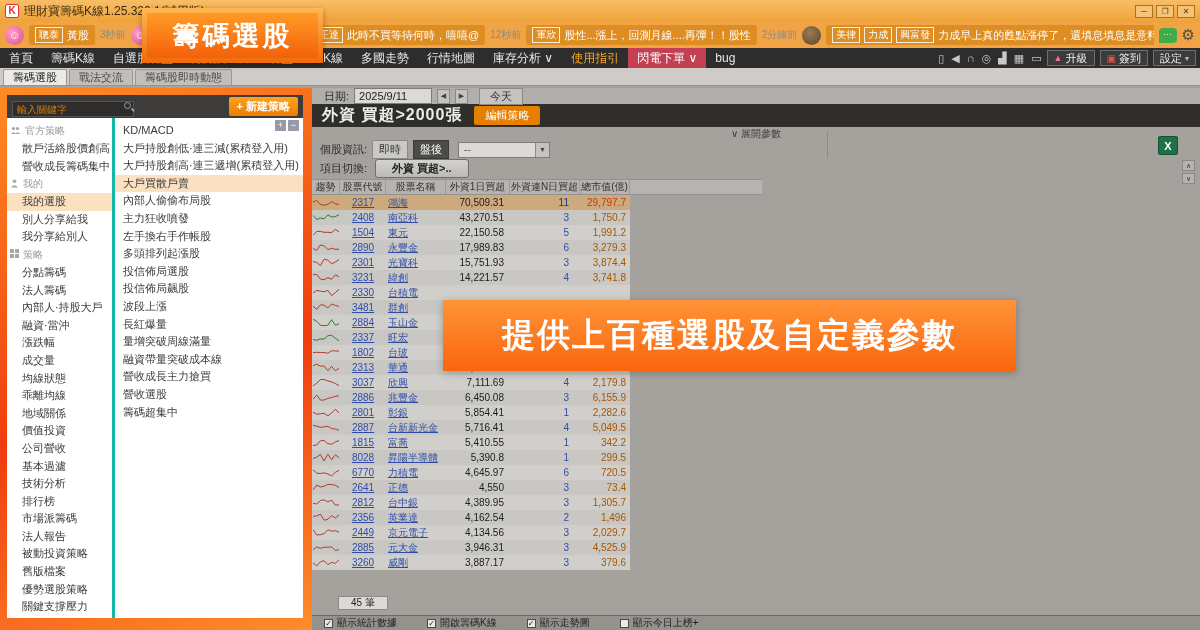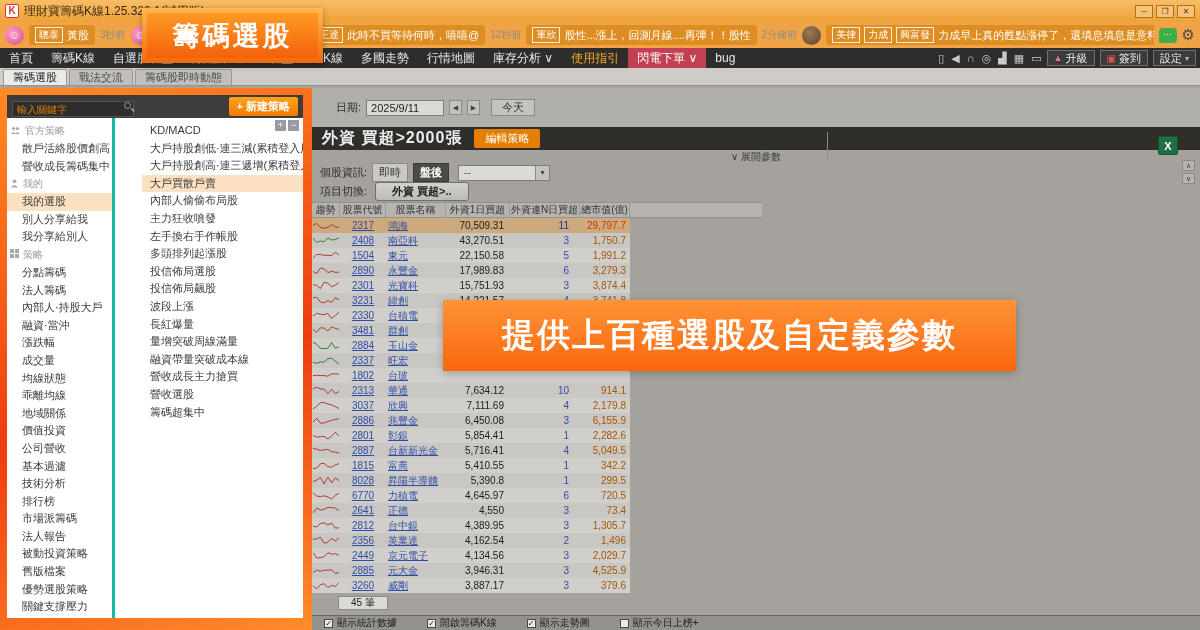--- a/index.html
+++ b/index.html
@@ -49,38 +49,38 @@
   .mag{position:absolute;right:3px;top:3px;width:7px;height:7px;border:1.5px solid #9a9a9a;border-radius:50%;}
   .mag::after{content:"";position:absolute;left:6px;top:6px;width:4px;height:1.5px;background:#9a9a9a;transform:rotate(45deg);}
   .newbtn{margin-left:auto;background:linear-gradient(#ffa21c,#ef7c00);color:#fff;font-size:11px;font-weight:bold;padding:2px 8px;border-radius:2px;white-space:nowrap;}
   .panel-body{display:flex;flex:1;overflow:hidden;}
   #cat-list{width:108px;border-right:3px solid #14b8a6;padding-top:4px;overflow:hidden;flex:none;}
   .cat-head{display:flex;align-items:center;gap:4px;color:#9a9894;font-size:10px;height:18px;padding-left:3px;white-space:nowrap;}
   .cat-head svg{flex:none;}
   .cat-item{font-size:11px;color:#3a3a3a;height:17.6px;line-height:17.6px;padding-left:15px;white-space:nowrap;overflow:hidden;}
   .cat-item.active{background:#fbe0c2;}
   #strat-wrap{flex:1;position:relative;padding-top:4px;overflow:hidden;}
-  .strat-item{font-size:11px;color:#3a3a3a;height:17.6px;line-height:17.6px;padding-left:8px;white-space:nowrap;overflow:hidden;margin-left:27px;}
+  .strat-item{font-size:11px;color:#3a3a3a;height:17.6px;line-height:17.6px;padding-left:8px;white-space:nowrap;overflow:hidden;}
   .strat-item.active{background:#fbe0c2;}
   .pm{position:absolute;top:2px;right:4px;display:flex;gap:2px;}
   .pm-btn{width:11px;height:11px;background:#9a99a8;color:#fff;font-size:9px;line-height:10px;text-align:center;}
 
   
   .rightpanel{position:absolute;left:312px;top:88px;right:0;bottom:0;background:#a5a29d;overflow:hidden;z-index:5;}
-  .daterow{height:39px;background:#b1afab;display:flex;align-items:center;gap:5px;padding-left:24px;font-size:11px;color:#2e2e2e;}
+  .daterow{height:16px;background:#b1afab;display:flex;align-items:center;gap:5px;padding-left:12px;font-size:11px;color:#2e2e2e;}
   .dateinput{width:78px;height:16px;background:#dcdad6;border:1px solid #7f7d79;font-size:11px;padding:0 4px;display:flex;align-items:center;color:#222;}
   .arrbtn{width:13px;height:15px;background:#c5c3bf;border:1px solid #8c8a86;font-size:7px;display:flex;align-items:center;justify-content:center;color:#444;}
   .todaybtn{width:44px;height:17px;background:#c5c3bf;border:1px solid #8c8a86;font-size:11px;display:flex;align-items:center;justify-content:center;color:#333;margin-left:6px;}
   .stratbar{height:23px;background:#2f2e2b;display:flex;align-items:center;padding-left:10px;gap:12px;}
   .strat-title{color:#ececec;font-size:16px;font-weight:bold;letter-spacing:1px;white-space:nowrap;}
   .editbtn{background:#e67e00;color:#fff;font-size:11px;padding:2px 11px;border-radius:2px;white-space:nowrap;}
   .paramstrip{height:13px;text-align:center;font-size:10px;color:#3b3b3b;line-height:13px;}
   .inforow{height:19px;display:flex;align-items:center;gap:5px;padding-left:8px;font-size:11px;color:#2e2e2e;}
   .btn-rt{background:#cbc9c5;border:1px solid #8c8a86;padding:1px 6px;font-size:11px;color:#333;}
-  .btn-ah{background:#4c4b48;border:1px solid #3a3938;padding:1px 6px;font-size:11px;color:#fff;font-weight:bold;}
+  .btn-ah{background:#4c4b48;border:1px solid #3a3938;padding:1px 6px;font-size:11px;color:#fff;}
   .dd{width:92px;height:16px;background:#dcdad6;border:1px solid #7f7d79;display:flex;align-items:center;justify-content:space-between;padding-left:5px;font-size:10px;color:#555;margin-left:4px;}
   .dd-caret{width:14px;height:14px;background:#c5c3bf;border-left:1px solid #8c8a86;text-align:center;font-size:8px;line-height:14px;color:#444;}
   .switchrow{height:18px;display:flex;align-items:center;gap:8px;padding-left:8px;font-size:11px;color:#2e2e2e;}
   .switchbtn{background:linear-gradient(#d4d2ce,#bcbab6);border:1px solid #706e6a;border-radius:3px;font-size:11px;font-weight:bold;color:#222;padding:1px 16px;white-space:nowrap;}
   #thead{display:flex;height:16px;background:#b6b4b0;border-top:1px solid #949290;border-bottom:1px solid #949290;width:450px;font-size:10px;color:#333;margin-top:2px;}
   .thc{display:flex;align-items:center;justify-content:center;height:100%;border-right:1px solid rgba(0,0,0,.13);white-space:nowrap;overflow:hidden;}
   .w0{width:28px;} .w1{width:46px;} .w2{width:60px;} .w3{width:64px;} .w4{width:70px;} .w5{width:50px;} .wf{flex:1;border-right:none;}
   .trow{display:flex;height:15px;align-items:center;width:318px;font-size:10px;}
   .trow:nth-child(odd){background:#d1cfcb;} .trow:nth-child(even){background:#c9c7c3;}
   .trow.hl{background:#cda97e;}

